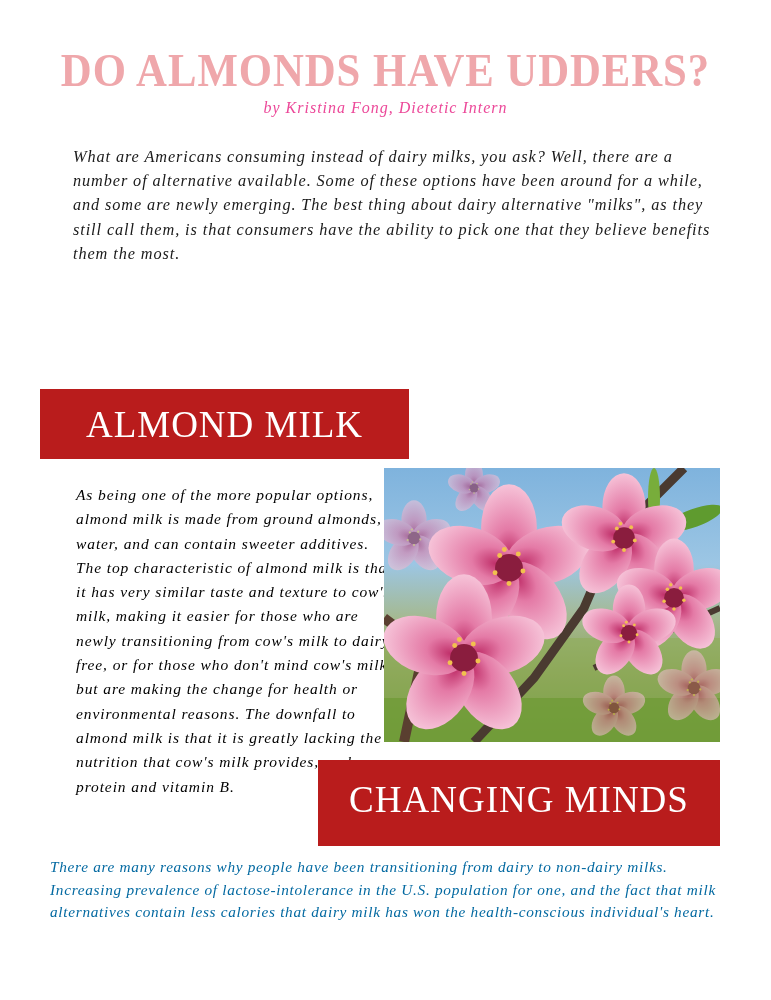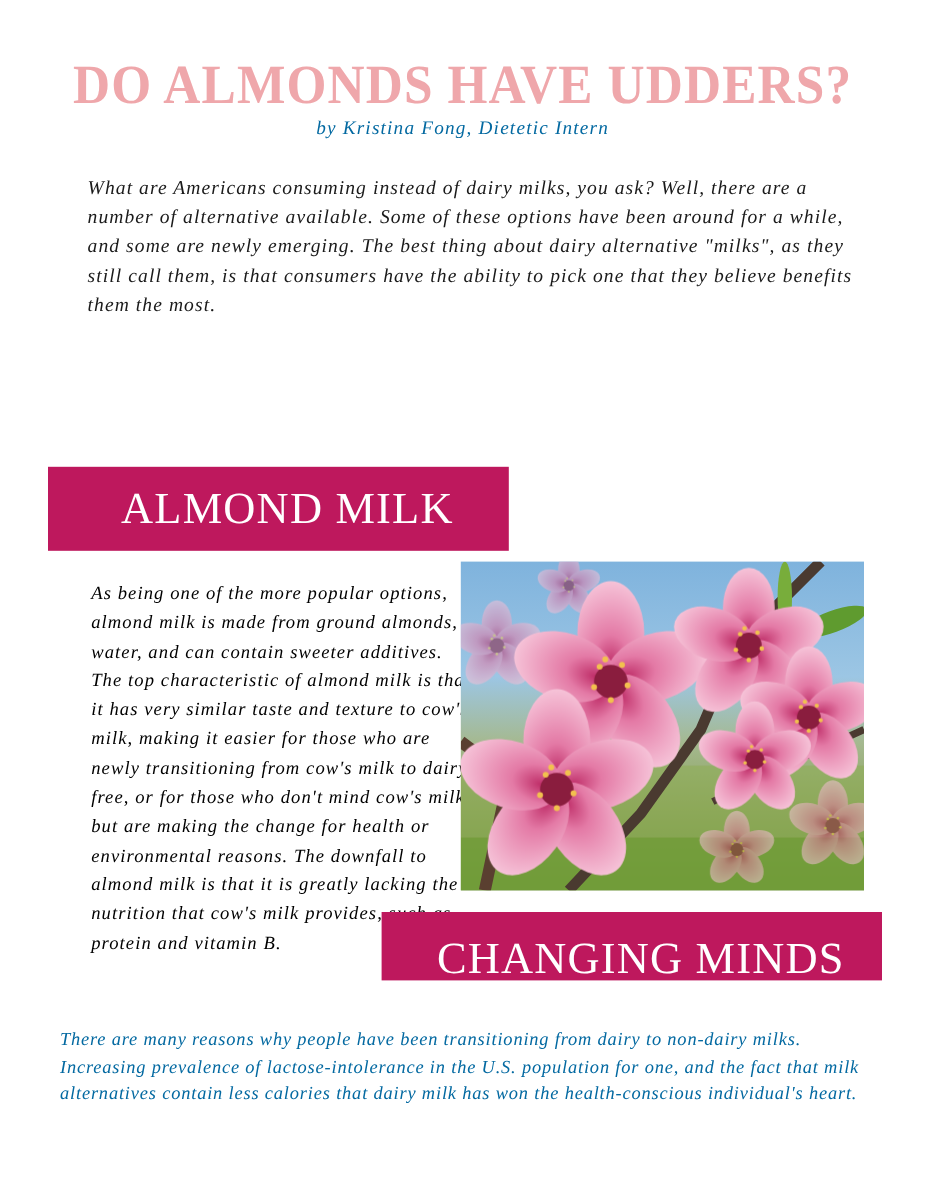--- a/index.html
+++ b/index.html
@@ -2,29 +2,29 @@
 <html><head>
 <meta charset="utf-8">
 <style>
   html, body { margin:0; padding:0; }
   body { width:771px; height:1000px; background:#ffffff; position:relative; overflow:hidden;
          font-family:"DejaVu Serif", "Liberation Serif", serif; color:#1a1a1a; }
   .title { position:absolute; left:0; top:46px; width:771px; text-align:center;
            font-family:"Liberation Serif", serif; font-weight:bold; font-size:46px; letter-spacing:1px;
            color:#efa7ab; line-height:50px; margin:0; transform:scaleX(0.93); transform-origin:center; }
   .byline { position:absolute; left:0; top:99px; width:771px; text-align:center;
-            font-family:"Liberation Serif", serif; font-style:italic; font-size:16px; letter-spacing:1px; color:#0369a1; }
+            font-family:"Liberation Serif", serif; font-style:italic; font-size:16px; letter-spacing:1px; color:#ec4899; }
   .intro { position:absolute; left:73px; top:145px; width:640px;
            font-family:"Liberation Serif", serif; font-style:italic; font-size:16.3px; line-height:24.2px;
            letter-spacing:0.9px; color:#1a1a1a; margin:0; }
   .intro p { margin:0; }
-  .banner { position:absolute; background:#be185d; color:#fff; text-align:center;
-            font-family:"Liberation Serif", serif; font-weight:normal; letter-spacing:1px;padding-left:15px; }
+  .banner { position:absolute; background:#b91c1c; color:#fff; text-align:center;
+            font-family:"Liberation Serif", serif; font-weight:normal; letter-spacing:1px; }
   .banner-almond { left:40px; top:389px; width:369px; height:70px; line-height:72px; font-size:37px; }
-  .banner-changing { left:318px; top:760px; width:402px; height:57px; line-height:80px; font-size:37px; }
+  .banner-changing { left:318px; top:760px; width:402px; height:86px; line-height:80px; font-size:37px; }
   .almond-body { position:absolute; left:60px; top:467px; width:320px;
                  font-family:"Liberation Serif", serif; font-style:italic; font-size:15.5px; line-height:24.3px;
                  letter-spacing:0.9px; color:#000000; margin:16px; }
   .photo { position:absolute; left:384px; top:468px; width:336px; height:274px; overflow:hidden;
            background:linear-gradient(180deg,#7fb3dd 0%,#9cc6e4 35%,#a5b990 55%,#8aa25a 75%,#5e8c2c 100%); }
   .closing { position:absolute; left:50px; top:856px; width:680px;
              font-family:"Liberation Serif", serif; font-style:italic; font-size:15.3px; line-height:22.6px;
              letter-spacing:0.7px; color:#0369a1; margin:0; }
 </style>
 </head>

